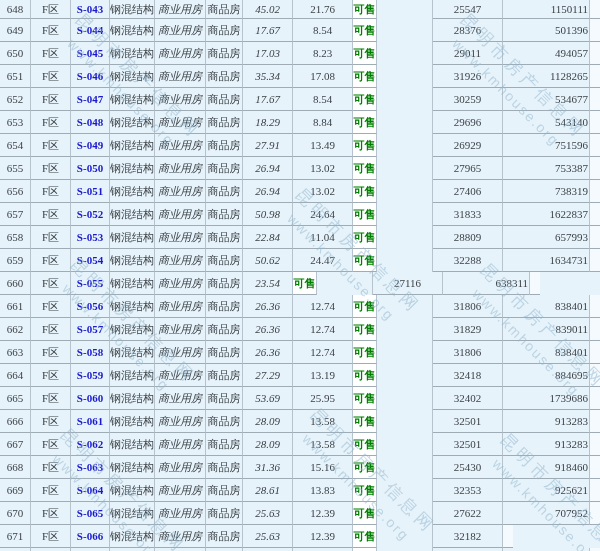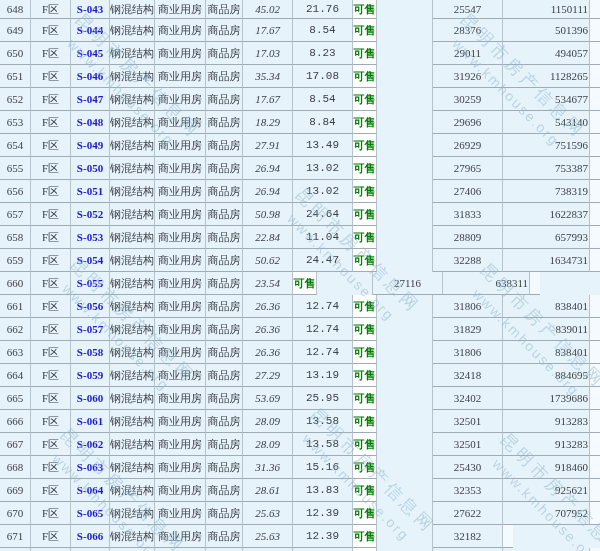--- a/index.html
+++ b/index.html
@@ -23,24 +23,24 @@
     height:100%;
     border-right:1px solid #b6c3cc;
     border-bottom:1px solid #a0acb5;
     overflow:hidden;white-space:nowrap;
   }
   .row--sliver .cell{border-bottom:none;}
   .c-seq{width:31px;}
   .c-district{width:40px;}
   .c-unit{width:39px;font-weight:bold;color:var(--link-color,#1a1acc);}
   .c-structure{width:45px;}
-  .c-usage{width:51px;}
+  .c-usage{width:51px;font-style:italic;}
   .c-category{width:37px;}
   .c-area{width:50px;font-style:italic;}
-  .c-shared_area{width:60px;font-family:Liberation Mono, monospace;}
+  .c-shared_area{width:60px;}
   .c-status{width:24px;background:var(--status-bg,#ffffff);color:var(--status-color,#008000);font-weight:bold;}
   .c-gap{width:56px;border-bottom:none;}
   .c-price{width:70px;}
   .c-total{width:87px;justify-content:flex-end;padding-right:1px;}
   .c-strip{width:10px;border-right:none;background:#f4fafd;}
   
   #wm-layer{position:absolute;left:0;top:0;width:600px;height:551px;pointer-events:none;}
   .wm{
     position:absolute;width:230px;margin-left:-115px;margin-top:-24px;
     text-align:center;

